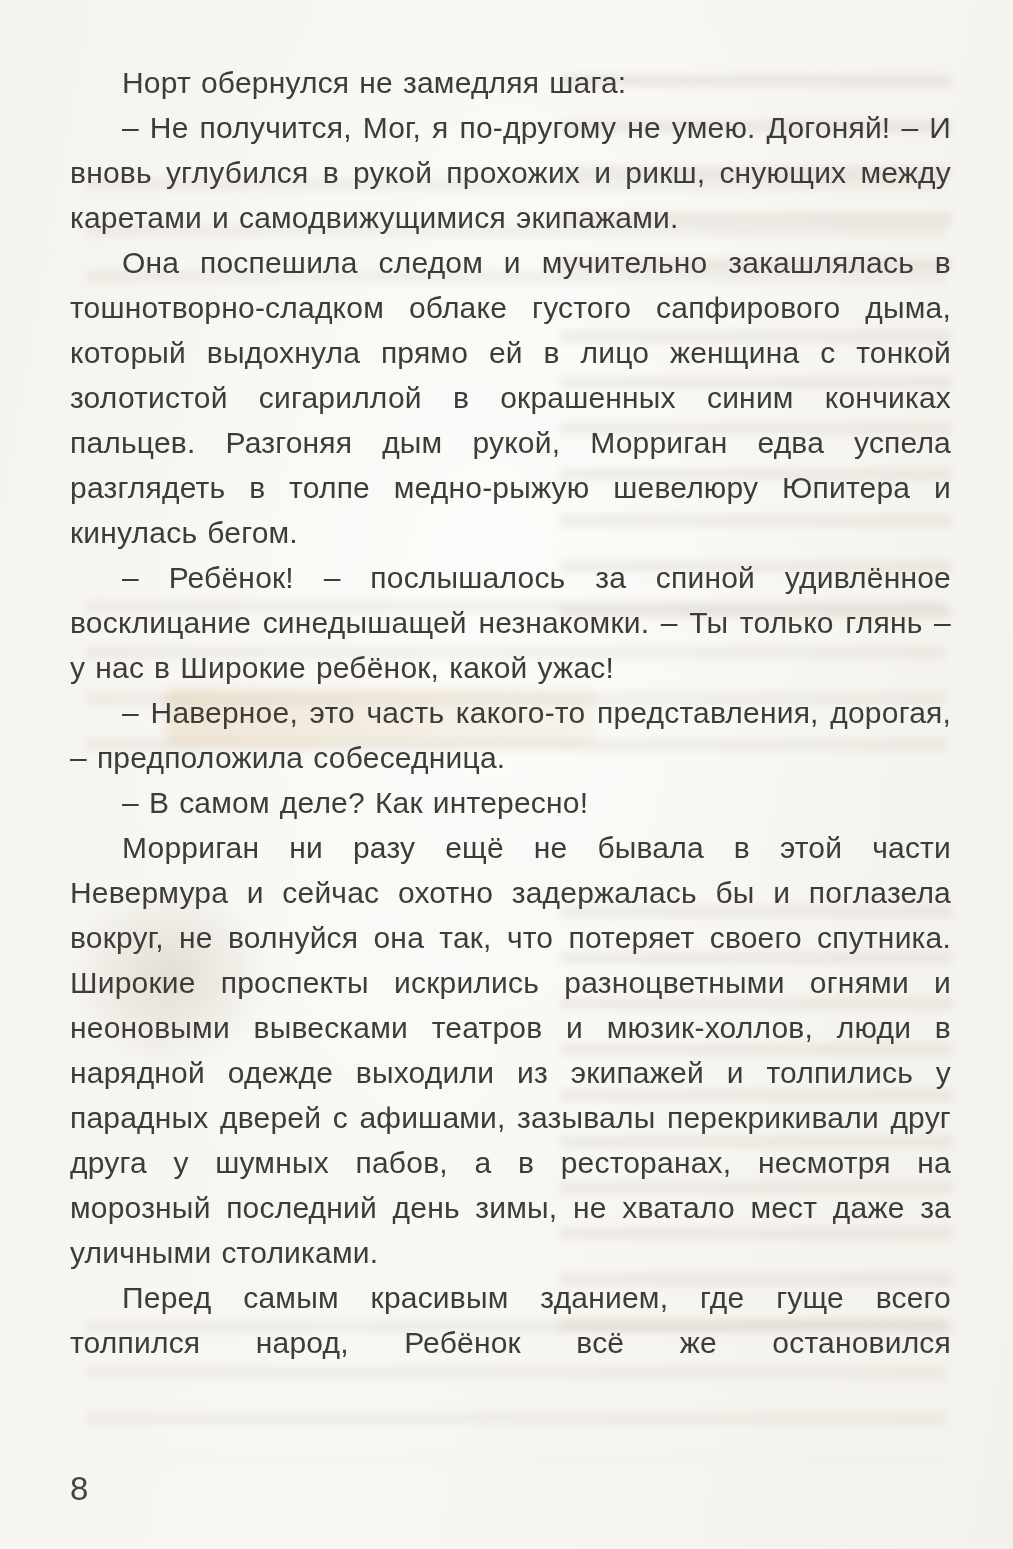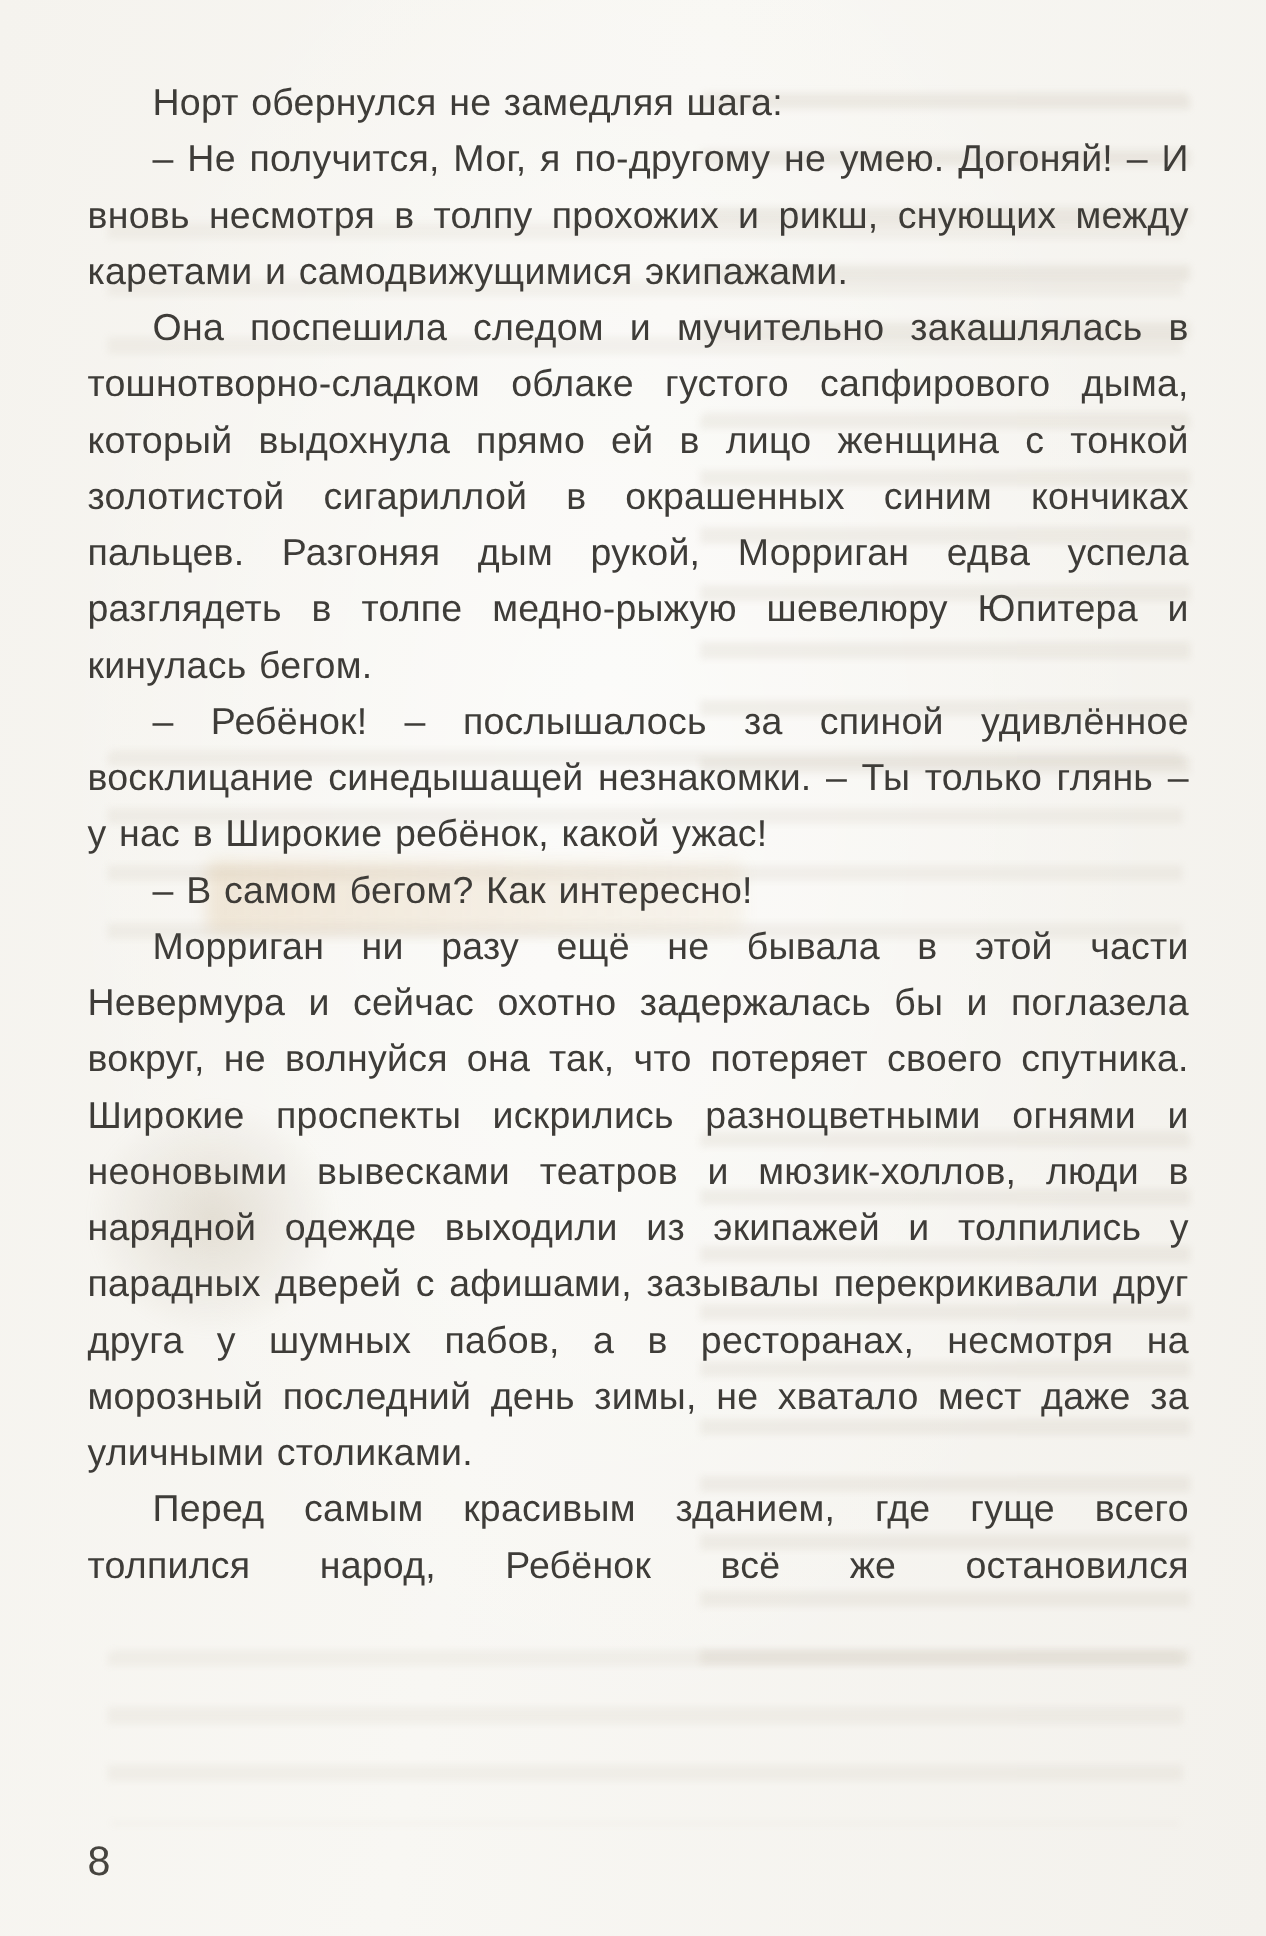--- a/index.html
+++ b/index.html
@@ -95,24 +95,25 @@
   <div class="ghost g2"></div>
   <div class="ghost g3"></div>
   <div class="ghost g4"></div>
   <div class="ghost-title"></div>
   <div class="ghost-dropcap"></div>
   <div class="ghost g5"></div>
   <div class="ghost g6"></div>
 
   <main class="text-block">
     <p class="para">Норт обернулся не замедляя шага:</p>
-    <p class="para">– Не получится, Мог, я по-другому не умею. Догоняй! – И вновь несмотря в толпу прохожих и рикш, снующих между каретами и самодвижущимися экипажами.</p>
+    <p class="para">– Не получится, Мог, я по-другому не умею. Догоняй! – И вновь углубился в рукой прохожих и рикш, снующих между каретами и самодвижущимися экипажами.</p>
     <p class="para">Она поспешила следом и мучительно закашлялась в тошнотворно-сладком облаке густого сапфирового дыма, который выдохнула прямо ей в лицо женщина с тонкой золотистой сигариллой в окрашенных синим кончиках пальцев. Разгоняя дым рукой, Морриган едва успела разглядеть в толпе медно-рыжую шевелюру Юпитера и кинулась бегом.</p>
     <p class="para">– Ребёнок! – послышалось за спиной удивлённое восклицание синедышащей незнакомки. – Ты только глянь – у нас в Широкие ребёнок, какой ужас!</p>
-    <p class="para">– В самом бегом? Как интересно!</p>
+    <p class="para">– Наверное, это часть какого-то представления, дорогая, – предположила собеседница.</p>
+    <p class="para">– В самом деле? Как интересно!</p>
     <p class="para">Морриган ни разу ещё не бывала в этой части Невермура и сейчас охотно задержалась бы и поглазела вокруг, не волнуйся она так, что потеряет своего спутника. Широкие проспекты искрились разноцветными огнями и неоновыми вывесками театров и мюзик-холлов, люди в нарядной одежде выходили из экипажей и толпились у парадных дверей с афишами, зазывалы перекрикивали друг друга у шумных пабов, а в ресторанах, несмотря на морозный последний день зимы, не хватало мест даже за уличными столиками.</p>
     <p class="para stretch">Перед самым красивым зданием, где гуще всего толпился народ, Ребёнок всё же остановился</p>
   </main>
 
   <div class="spacer"></div>
 
   <div class="page-number">8</div>
 
 </div>
 

